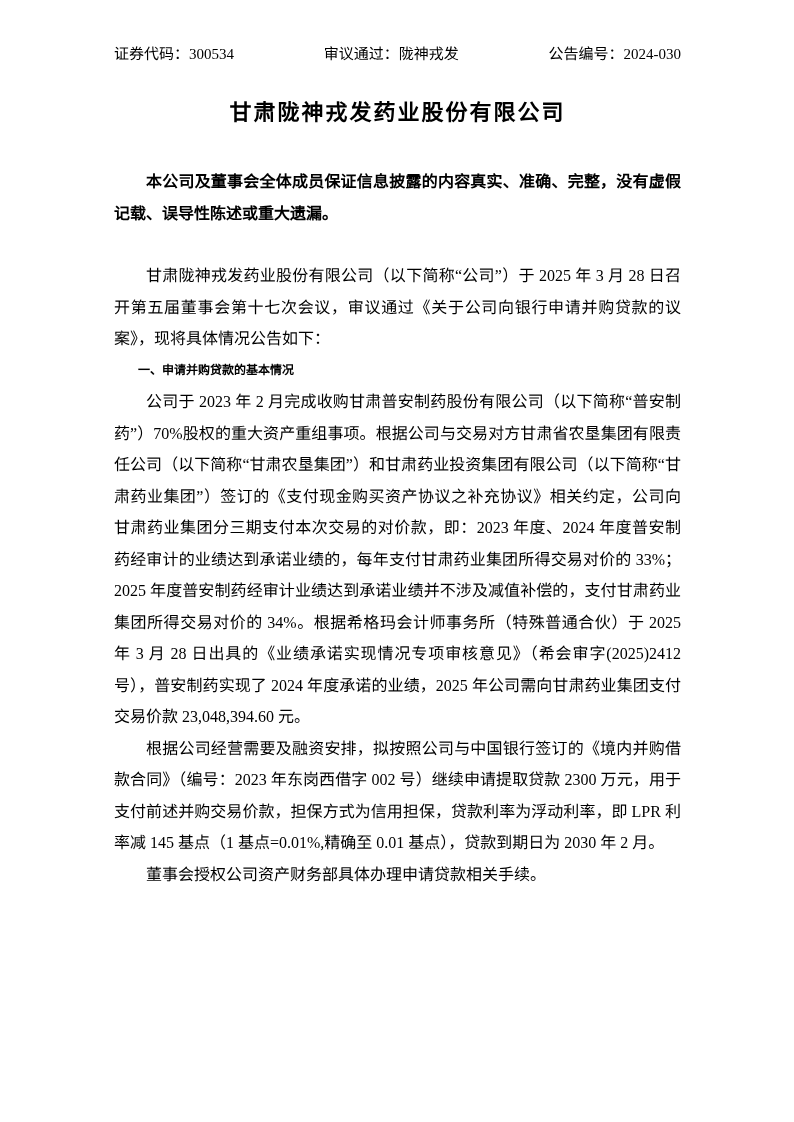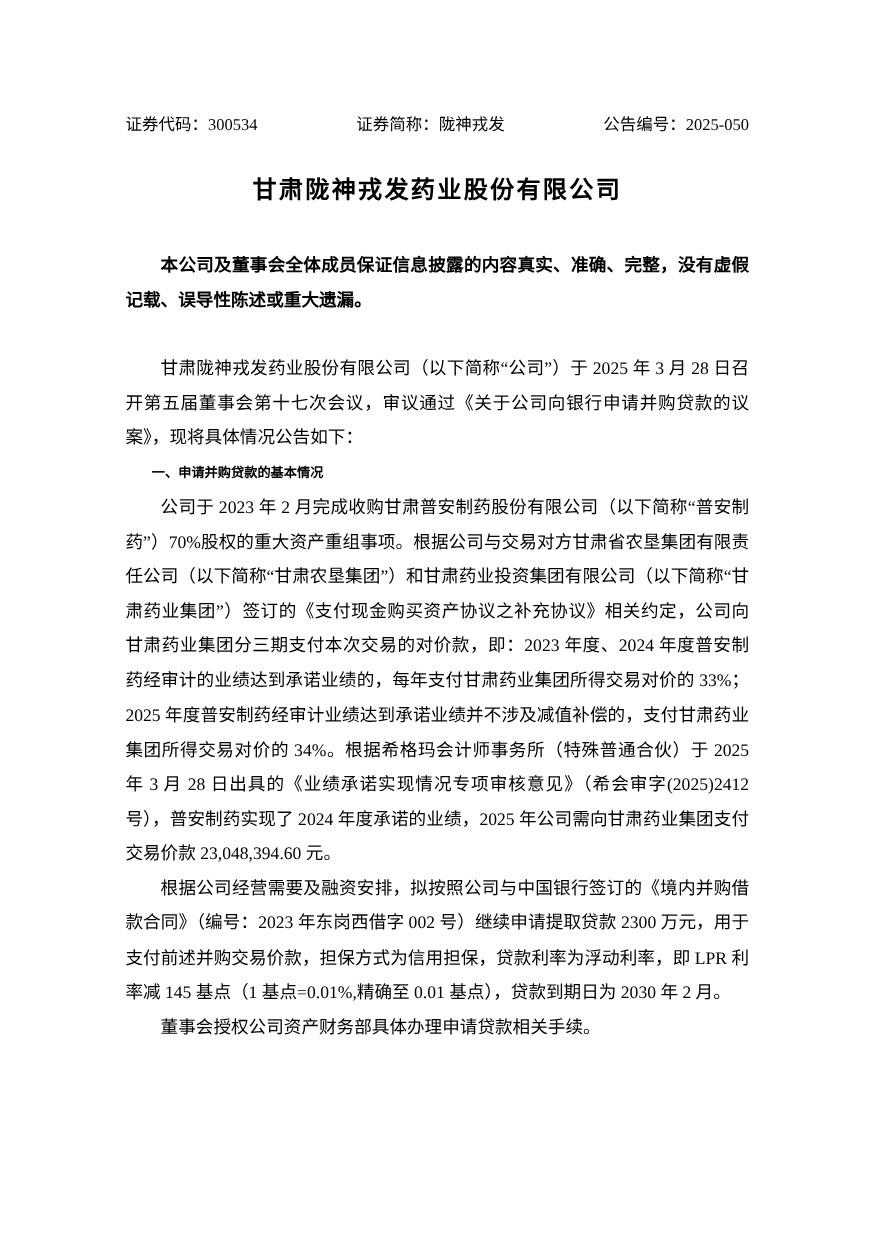--- a/index.html
+++ b/index.html
@@ -8,21 +8,21 @@
     width: 794px;
     height: 1122px;
     font-family: "Liberation Serif", "DejaVu Serif", serif;
     color: #000000;
     overflow: hidden;
   }
   .page {
     width: 794px;
     height: 1122px;
     background: #ffffff;
-    padding: 104px 113px 40px 114px;
+    padding: 44px 113px 40px 114px;
   }
   .doc-header {
     display: flex;
     justify-content: space-between;
     align-items: baseline;
     font-size: 15px;
     line-height: 20px;
     white-space: nowrap;
   }
   .doc-title {
@@ -55,22 +55,22 @@
     text-indent: 2em;
   }
 </style>
 </head>
 <body>
 
 <div class="page">
 
   <div class="doc-header">
     <span>证券代码：300534</span>
-    <span>证券简称：陇神戎发</span>
-    <span>公告编号：2025-050</span>
+    <span>审议通过：陇神戎发</span>
+    <span>公告编号：2024-030</span>
   </div>
 
   <div class="doc-title">
     <div>甘肃陇神戎发药业股份有限公司</div>
   </div>
 
   <p class="para declaration">本公司及董事会全体成员保证信息披露的内容真实、准确、完整，没有虚假记载、误导性陈述或重大遗漏。</p>
 
   <p class="para intro">甘肃陇神戎发药业股份有限公司（以下简称“公司”）于 2025 年 3 月 28 日召开第五届董事会第十七次会议，审议通过《关于公司向银行申请并购贷款的议案》，现将具体情况公告如下：</p>
 

